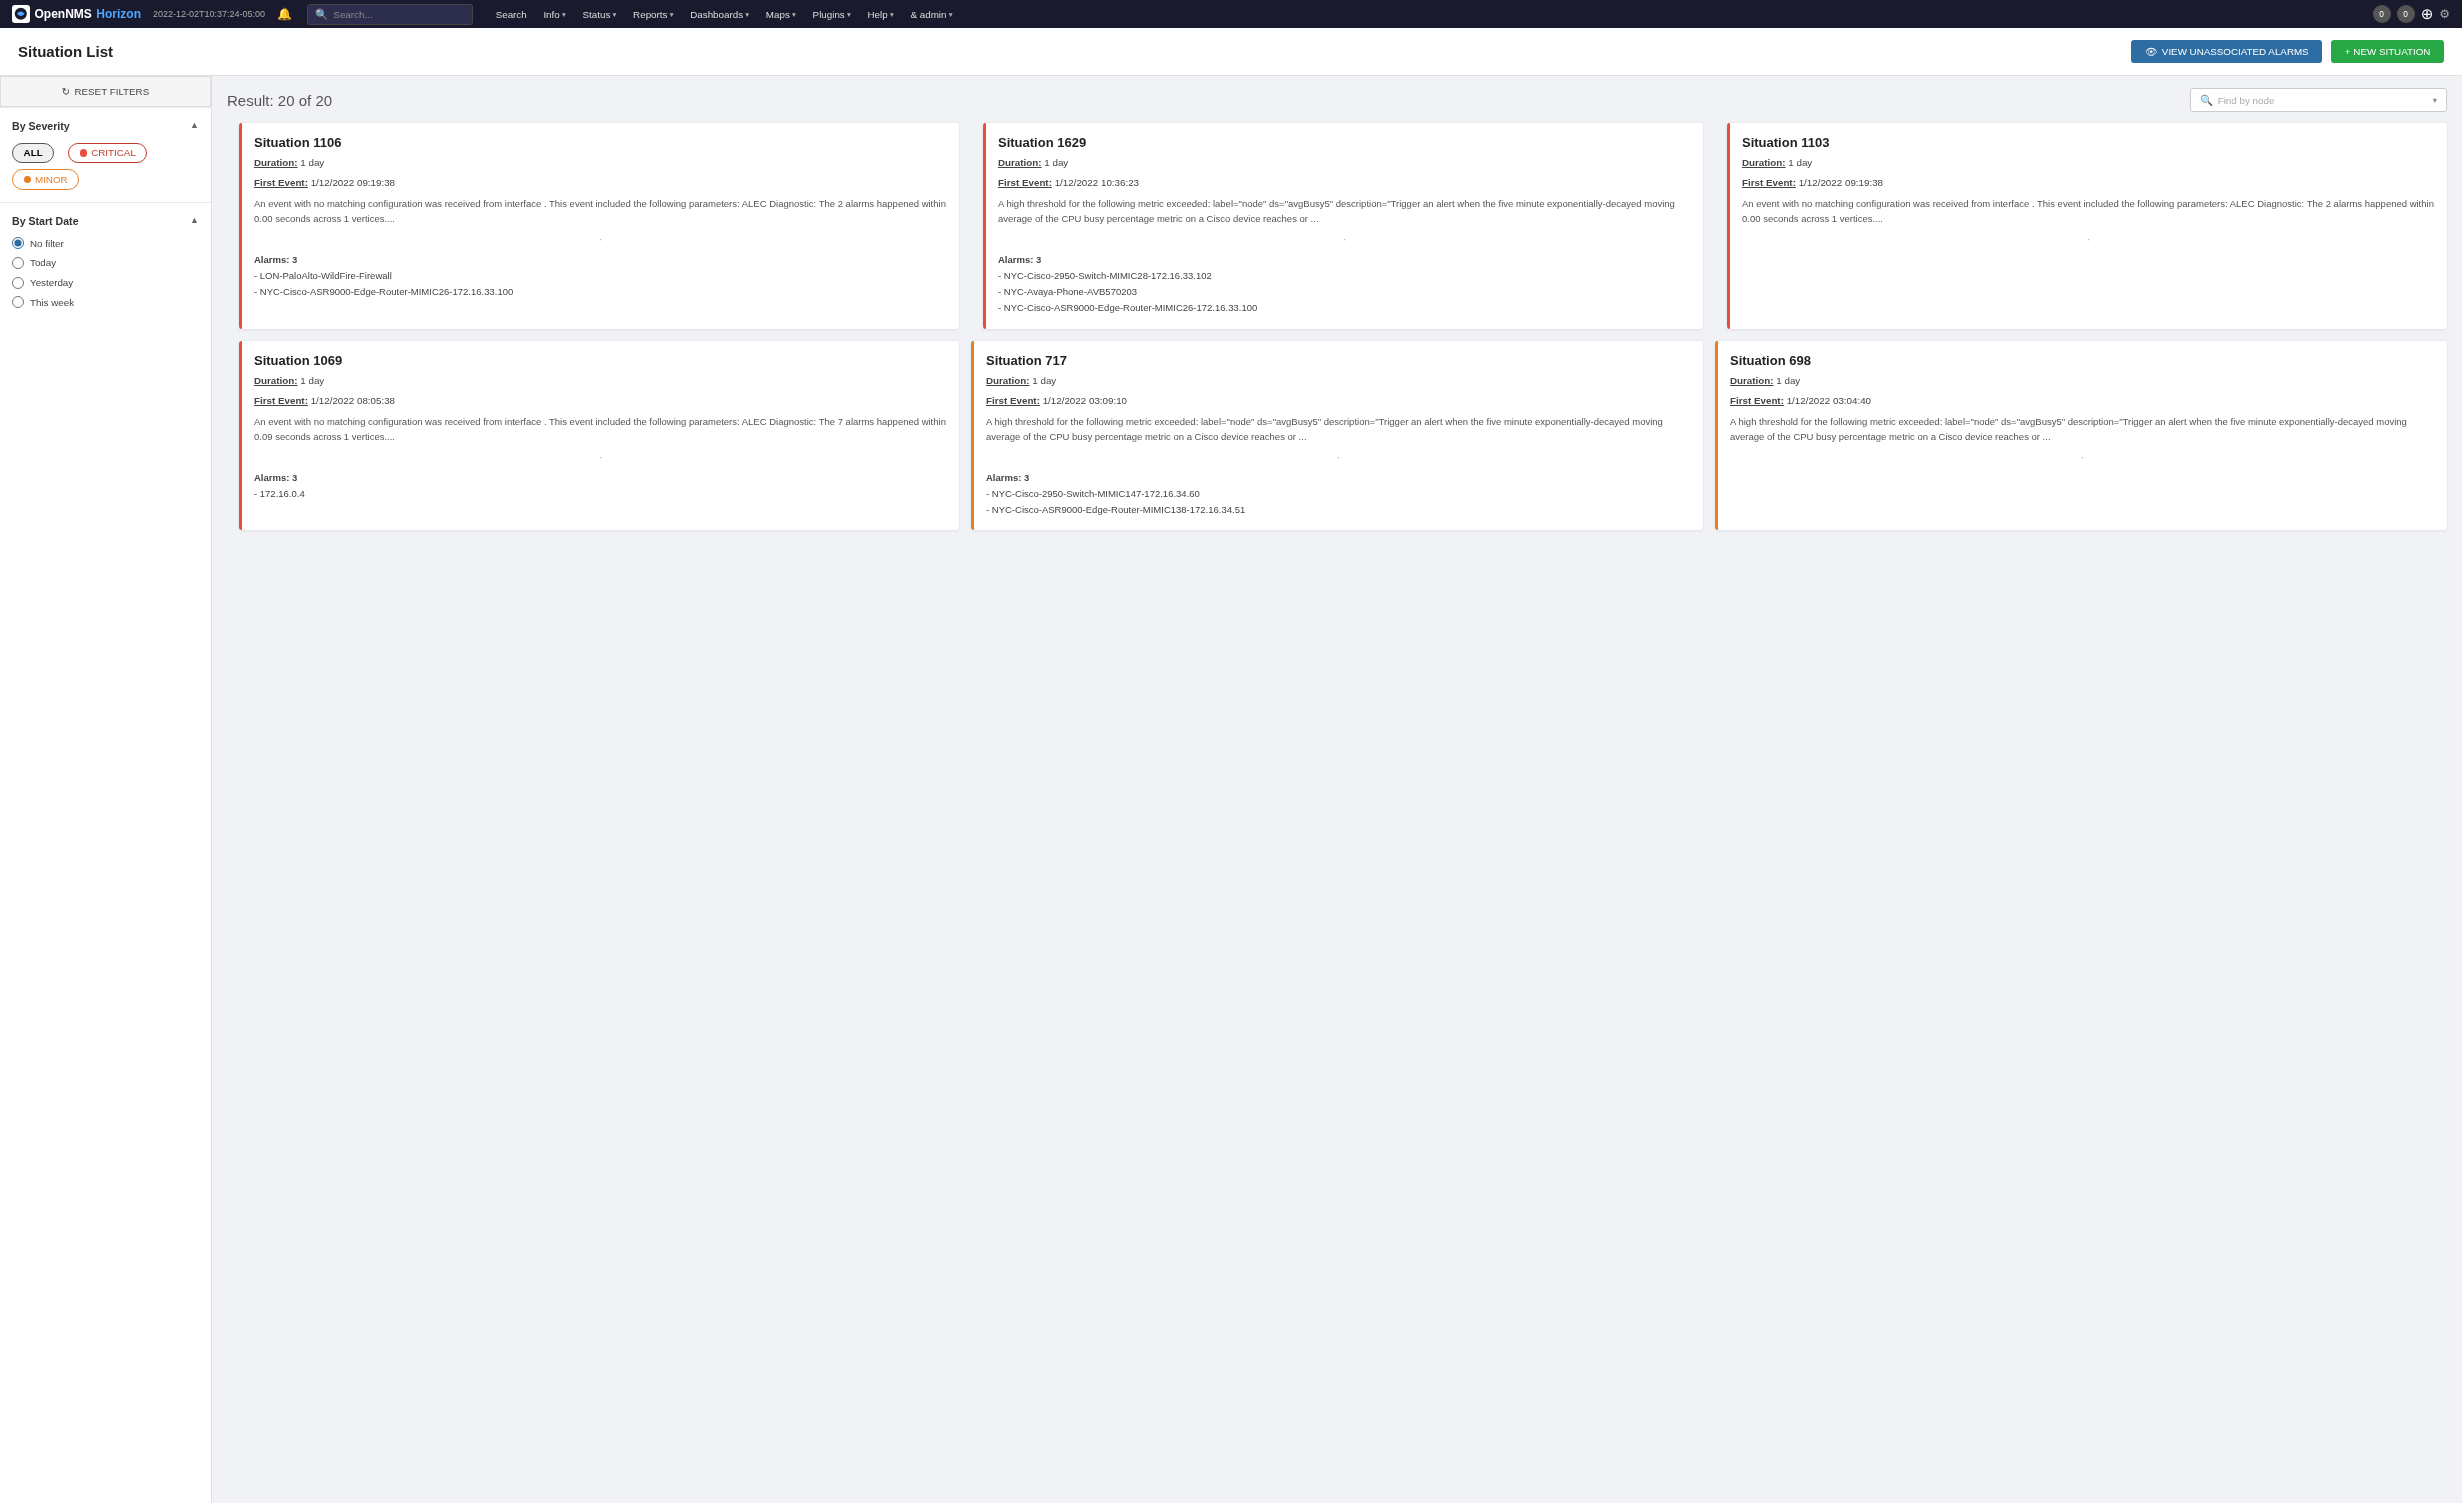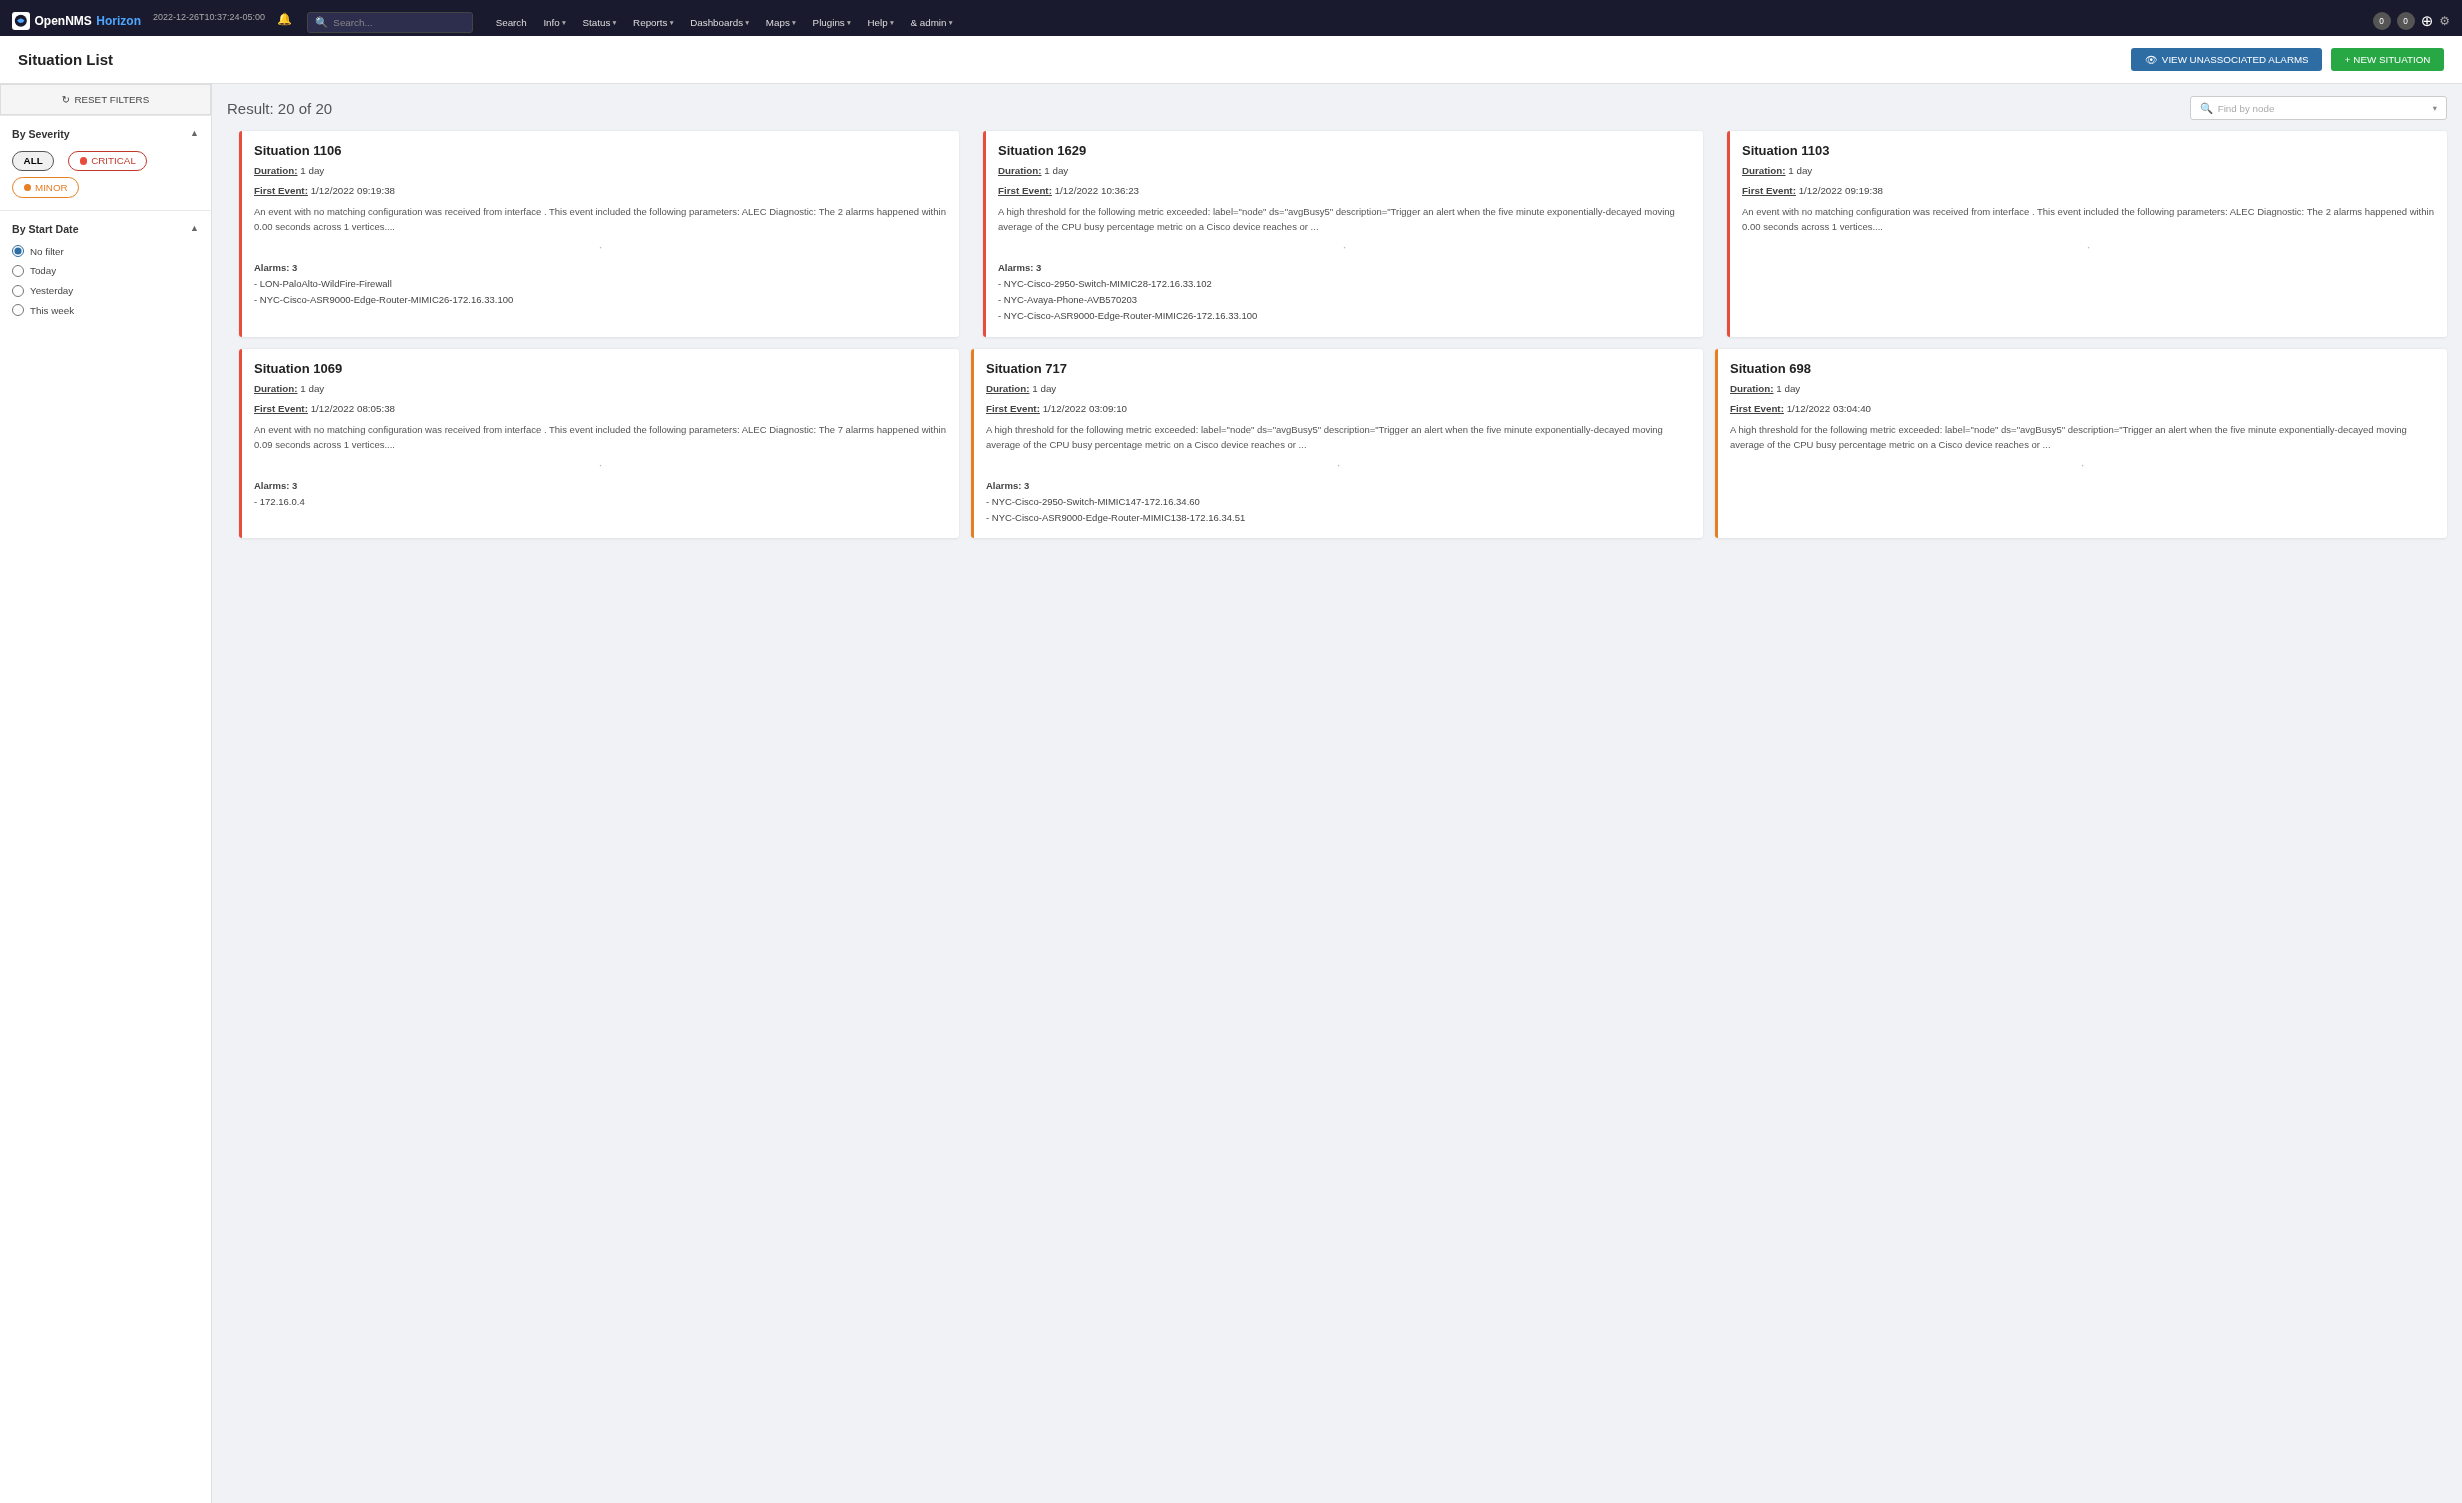--- a/index.html
+++ b/index.html
@@ -3,23 +3,23 @@
   <meta charset="utf-8">
   <style>
     * { box-sizing: border-box; margin: 0; padding: 0; }
     body { font-family: 'Segoe UI', Arial, sans-serif; background: #f0f2f5; font-size: 10.6px; color: #333; }
 
     
     .topnav {
       background: #1a1a2e;
       color: #fff;
       display: flex;
-      align-items: flex-start;
+      align-items: center;
       padding: 12px 12px;
-      height: 36px;
+      height: 28px;
       gap: 9px;
     }
     .logo {
       display: flex;
       align-items: center;
       gap: 4.5px;
       font-size: 12px;
       font-weight: bold;
       color: #fff;
     }
@@ -344,21 +344,21 @@
   <div class="logo">
     <div class="logo-icon">
       <svg viewBox="0 0 18 18" fill="none">
         <circle cx="9" cy="9" r="8" fill="#1a1a2e"></circle>
         <path d="M4 9 Q9 3 14 9 Q9 15 4 9Z" fill="#4da6ff"></path>
       </svg>
     </div>
     <span class="logo-opennms">OpenNMS</span>
     <span class="logo-horizon">Horizon</span>
   </div>
-  <span class="timestamp">2022-12-26T10:37:24-05:00</span>
+  <span class="timestamp">2022-12-02T10:37:24-05:00</span>
   <span class="bell-icon">🔔</span>
 
   <div class="search-bar">
     <span>🔍</span>
     <input type="text" placeholder="Search..." style="">
   </div>
 
   <div class="nav-items">
     <div class="nav-item">
         <span>Search</span>

